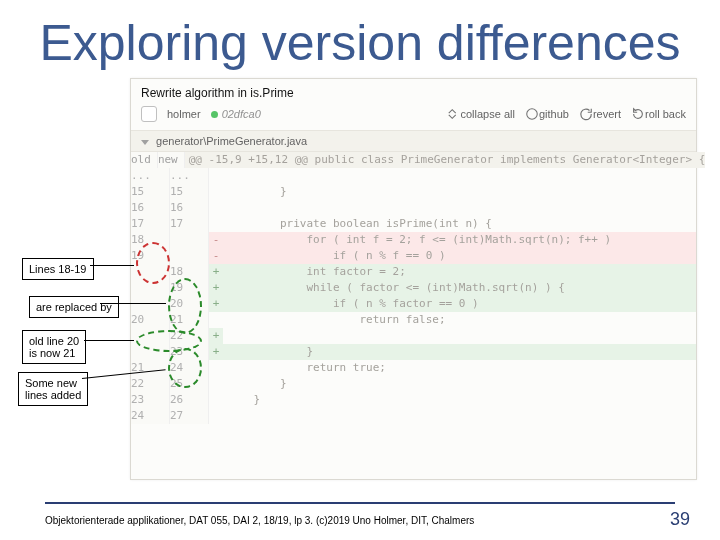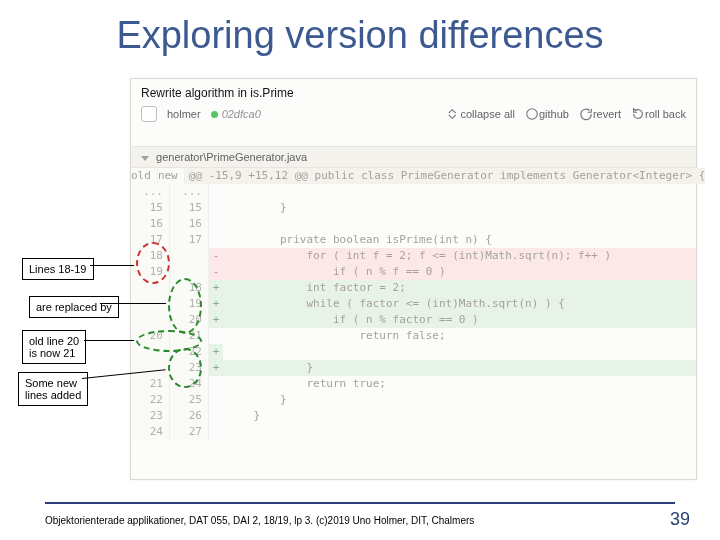--- a/index.html
+++ b/index.html
@@ -13,21 +13,21 @@
     position: relative;
   }
   .slide {
     width: 720px;
     height: 540px;
     position: relative;
     box-sizing: border-box;
   }
   .title {
     font-family: "Trebuchet MS", "Segoe UI", sans-serif;
-    font-size: 38px;
+    font-size: 50px;
     color: #3c5a90;
     text-align: center;
     padding-top: 14px;
     font-weight: normal;
   }
   .diff-panel {
     position: absolute;
     left: 130px;
     top: 78px;
     width: 565px;
@@ -41,21 +41,21 @@
   .panel-header {
     padding: 7px 10px 4px 10px;
     font-size: 12px;
     color: #000;
     font-family: "Segoe UI", sans-serif;
   }
   .panel-toolbar {
     display: flex;
     align-items: center;
     gap: 10px;
-    padding: 2px 10px 24px 10px;
+    padding: 2px 10px 8px 10px;
     font-size: 11px;
     border-bottom: 1px solid #e5e3dc;
   }
   .panel-toolbar .icon {
     display: inline-block;
     width: 14px;
     height: 14px;
     vertical-align: middle;
   }
   .gh-icon {
@@ -96,21 +96,20 @@
     font-family: "Consolas", "Menlo", monospace;
     font-size: 11px;
     line-height: 16px;
   }
   .row {
     display: flex;
     align-items: stretch;
   }
   .col-old, .col-new {
     width: 32px;
-    text-align: right;
     padding-right: 6px;
     color: #aaa;
     background: #fafaf7;
     border-right: 1px solid #eee;
   }
   .col-sign {
     width: 14px;
     text-align: center;
     color: #aaa;
   }

